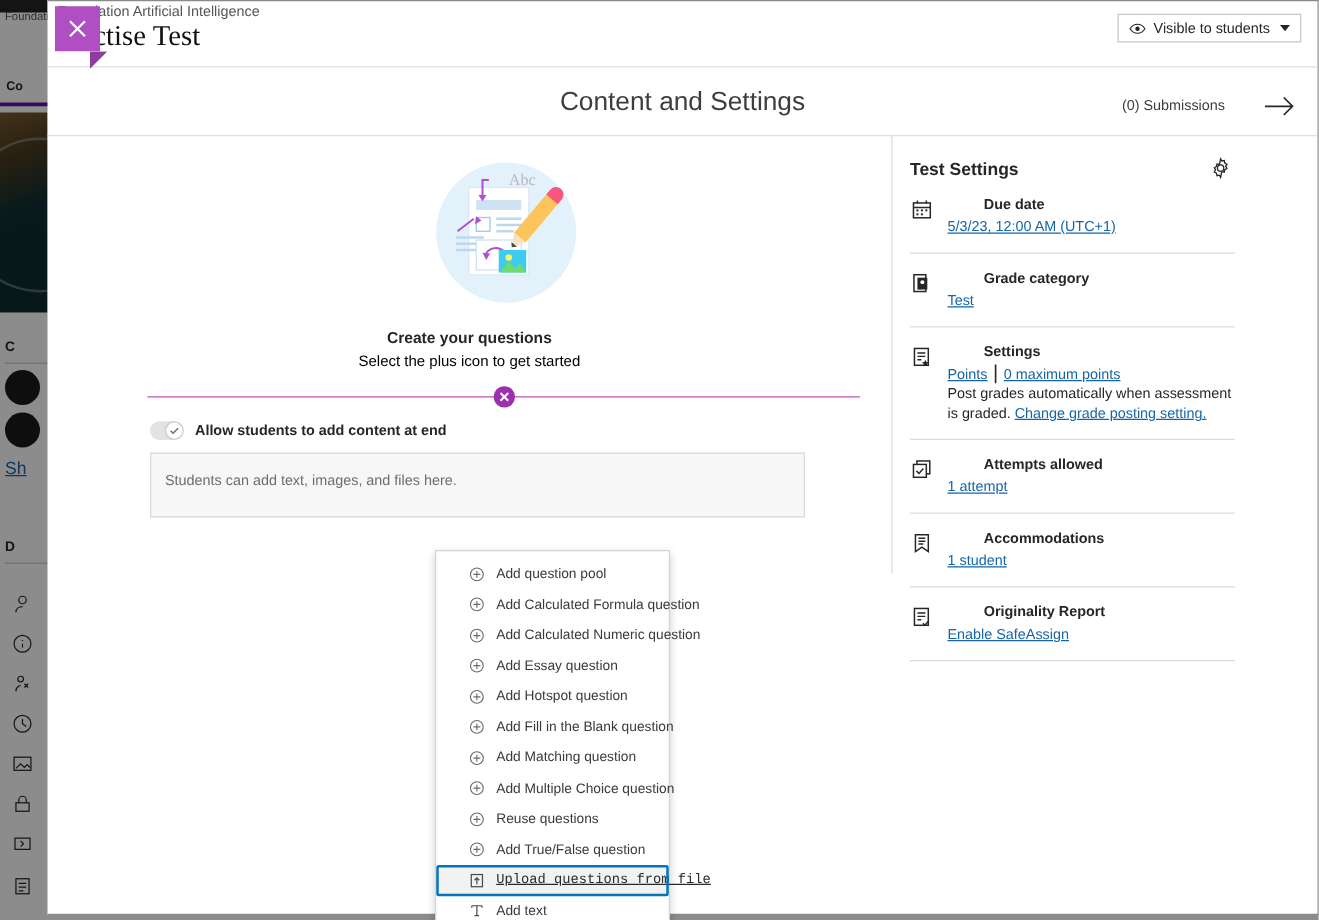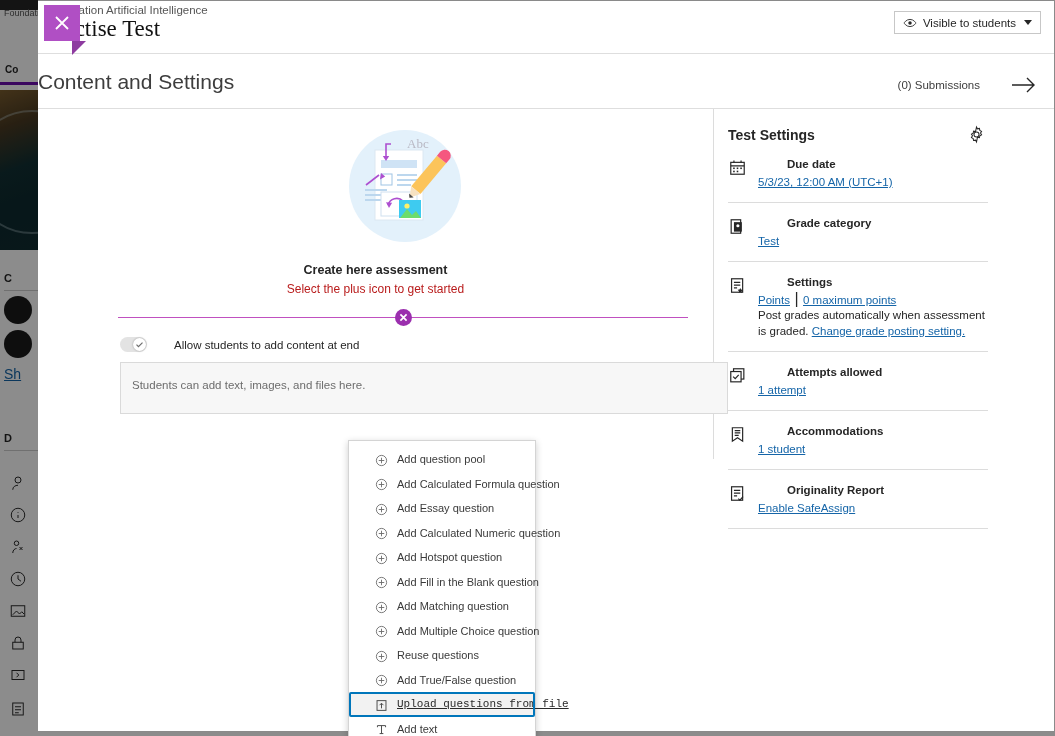--- a/index.html
+++ b/index.html
@@ -52,42 +52,42 @@
   #ptitle{position:absolute;left:6px;top:15px;font-size:23px;color:#111;font-family:"Liberation Serif",serif;}
   #bulb{position:absolute;right:122px;top:13px;width:18px;height:18px;cursor:pointer;}
   #vis-btn{
     position:absolute;right:13px;top:10px;height:23px;border:1px solid #c7c7c7;background:#fff;
     display:flex;align-items:center;gap:6px;padding:0 8px;box-sizing:border-box;font-size:11.5px;color:#262626;cursor:pointer;
   }
   #vis-btn .eye{width:14px;height:14px;}
   #vis-btn .caret{width:0;height:0;border-left:4px solid transparent;border-right:4px solid transparent;border-top:5px solid #262626;margin-left:2px;}
   
   #subhead{position:absolute;left:0;top:53px;width:100%;height:55px;border-bottom:1px solid #dedede;box-sizing:border-box;}
-  #sectitle{position:absolute;left:0;right:0;top:16px;font-size:21px;color:#3d3d3d;font-weight:400;}
+  #sectitle{position:absolute;left:0;right:0;top:16px;text-align:center;font-size:21px;color:#3d3d3d;font-weight:400;}
   #subs{position:absolute;right:74px;top:25px;font-size:11.5px;color:#3d3d3d;}
   #arrow-next{position:absolute;right:16px;top:18px;width:30px;height:26px;cursor:pointer;}
   
   #body{position:absolute;left:0;top:108px;right:0;bottom:0;}
   #vdiv{position:absolute;left:675px;top:0;width:1px;height:350px;background:#dcdcdc;}
   
   #content{position:absolute;left:0;top:0;width:675px;height:100%;}
   #illus{position:absolute;left:305px;top:19px;width:125px;height:125px;}
   #cta-t{position:absolute;left:0;width:675px;top:154px;text-align:center;font-size:12.5px;font-weight:700;color:#262626;}
-  #cta-s{position:absolute;left:0;width:675px;top:173px;text-align:center;font-size:12px;color:#b91c1c;}
+  #cta-s{position:absolute;left:0;width:675px;top:173px;text-align:center;font-size:12px;color:#000000;}
   #divline{position:absolute;left:80px;top:208px;width:570px;height:1px;background:#c050c0;}
   #plus-btn{position:absolute;left:357px;top:200px;width:17px;height:17px;border-radius:50%;background:#9b2fae;cursor:pointer;}
   #plus-btn .xsym{position:absolute;left:0;top:0;width:17px;height:17px;}
   
   #trow{position:absolute;left:82px;top:228px;display:flex;align-items:center;gap:9px;}
   #toggle{width:27px;height:15px;border-radius:8px;background:#e3e3e3;position:relative;cursor:pointer;}
   #toggle .knob{position:absolute;right:1px;top:1px;width:13px;height:13px;border-radius:50%;background:#fff;
      box-shadow:0 0 2px rgba(0,0,0,.35);}
   #toggle .knob svg{position:absolute;left:2px;top:2px;width:9px;height:9px;}
-  #tlabel{font-size:11.5px;font-weight:400;color:#262626;white-space:nowrap;margin-left:18px;}
-  #stubox{position:absolute;left:82px;top:253px;width:608px;height:52px;background:#f7f7f7;border:1px solid #dadada;box-sizing:border-box;}
+  #tlabel{font-size:11.5px;font-weight:700;color:#262626;white-space:nowrap;}
+  #stubox{position:absolute;left:82px;top:253px;width:524px;height:52px;background:#f7f7f7;border:1px solid #dadada;box-sizing:border-box;}
   #stubox span{position:absolute;left:11px;top:16px;font-size:11.5px;color:#6d6d6d;}
   
   #settings{position:absolute;left:690px;top:0;width:260px;}
   #set-h{display:flex;align-items:center;justify-content:space-between;padding:16px 2px 0 0;gap:26px;}
   #set-h .t{font-size:14px;font-weight:700;color:#262626;}
   #gear{width:19px;height:19px;cursor:pointer;}
   .srow{display:flex;gap:11px;padding:13px 0 12px 0;border-bottom:1px solid #dcdcdc;}
   .srow:first-of-type{border-top:1px solid #dcdcdc;}
   .sic{flex:0 0 19px;width:19px;height:19px;margin-top:1px;}
   .sic svg{width:19px;height:19px;}
@@ -237,21 +237,21 @@
           </g>
           <g transform="rotate(40 78 56)">
             <rect x="72" y="24" width="12" height="40" fill="#fcc45a"></rect>
             <path d="M72 64h12l-6 10z" fill="#f7e2c2"></path>
             <path d="M75 71h6l-3 3z" fill="#4b4b4b"></path>
             <path d="M72 24h12v-5a6 6 0 00-12 0z" fill="#f5577f"></path>
           </g>
         </svg>
       </div>
 
-      <div id="cta-t">Create here assessment</div>
+      <div id="cta-t">Create your questions</div>
       <div id="cta-s">Select the plus icon to get started</div>
 
       <div id="divline"></div>
       <div id="plus-btn">
         <span class="xsym">
           <svg viewBox="0 0 17 17" stroke="#ffffff" stroke-width="1.7" fill="none">
             <path d="M5.4 5.4l6.2 6.2M11.6 5.4l-6.2 6.2"></path>
           </svg>
         </span>
       </div>
@@ -390,28 +390,28 @@
                 <circle cx="8" cy="8" r="6.3"></circle>
                 <path d="M8 4.6v6.8M4.6 8h6.8"></path>
               </svg></span>
             <span class="mtx">Add Calculated Formula question</span>
           </div>
           <div class="mi">
             <span class="mic"><svg viewBox="0 0 16 16" fill="none" stroke="#6a6a6a" stroke-width="1.1">
                 <circle cx="8" cy="8" r="6.3"></circle>
                 <path d="M8 4.6v6.8M4.6 8h6.8"></path>
               </svg></span>
+            <span class="mtx">Add Calculated Numeric question</span>
+          </div>
+          <div class="mi">
+            <span class="mic"><svg viewBox="0 0 16 16" fill="none" stroke="#6a6a6a" stroke-width="1.1">
+                <circle cx="8" cy="8" r="6.3"></circle>
+                <path d="M8 4.6v6.8M4.6 8h6.8"></path>
+              </svg></span>
             <span class="mtx">Add Essay question</span>
-          </div>
-          <div class="mi">
-            <span class="mic"><svg viewBox="0 0 16 16" fill="none" stroke="#6a6a6a" stroke-width="1.1">
-                <circle cx="8" cy="8" r="6.3"></circle>
-                <path d="M8 4.6v6.8M4.6 8h6.8"></path>
-              </svg></span>
-            <span class="mtx">Add Calculated Numeric question</span>
           </div>
           <div class="mi">
             <span class="mic"><svg viewBox="0 0 16 16" fill="none" stroke="#6a6a6a" stroke-width="1.1">
                 <circle cx="8" cy="8" r="6.3"></circle>
                 <path d="M8 4.6v6.8M4.6 8h6.8"></path>
               </svg></span>
             <span class="mtx">Add Hotspot question</span>
           </div>
           <div class="mi">
             <span class="mic"><svg viewBox="0 0 16 16" fill="none" stroke="#6a6a6a" stroke-width="1.1">

